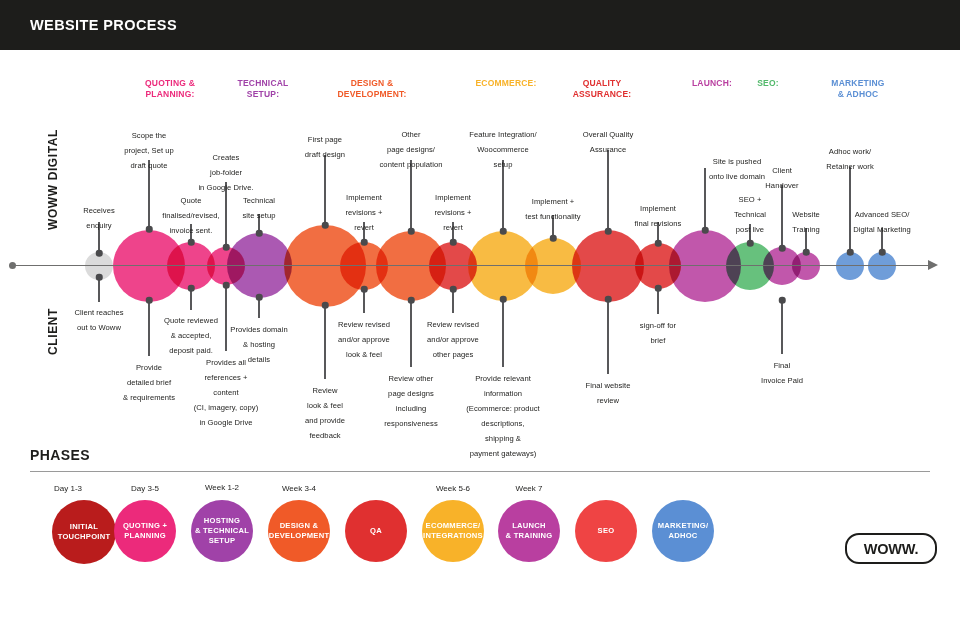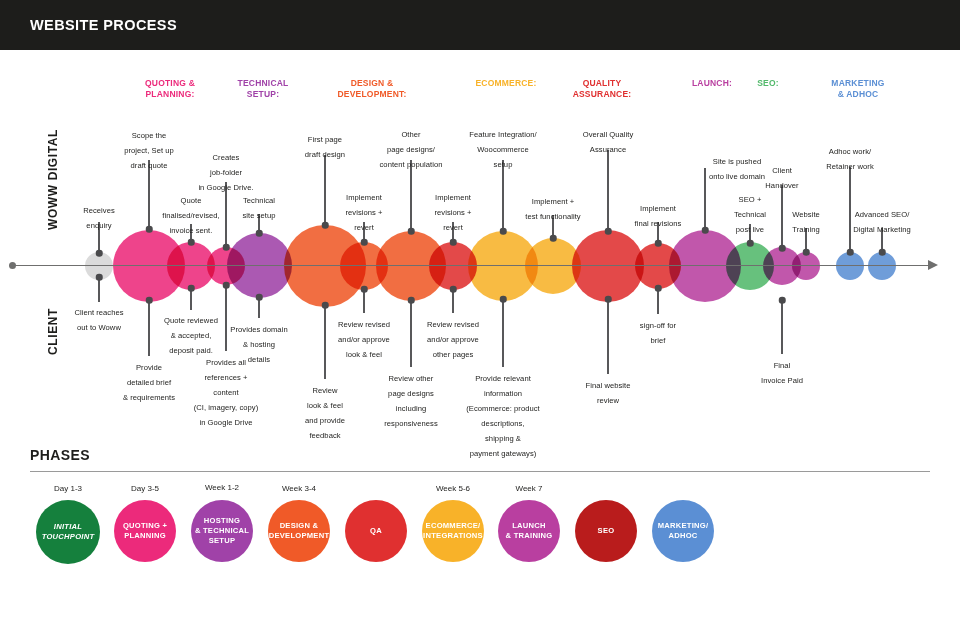--- a/index.html
+++ b/index.html
@@ -376,39 +376,42 @@
       <div class="stem" style="left: 781.3px; top: 300px; height: 54px;"></div>
       <div class="node" style="left: 782px; top: 300px;"></div>
       <div class="cap-note" style="left: 782px; top: 358px;">Final
 Invoice Paid</div>
     </div>
 
   <div class="phases-title">PHASES</div>
   <div class="phases-rule"></div>
   <div id="phases-layer">
       <div class="phase-week" style="left: 68px; top: 484px;">Day 1-3</div>
-      <div class="phase-circle" style="left: 68px; top: 500px; width: 64px; height: 64px; background: #15803d; color: rgb(255, 255, 255); font-style: italic;">INITIAL
+      <div class="phase-circle" style="left: 84px; top: 500px; width: 64px; height: 64px; background: #b91c1c; color: rgb(255, 255, 255);">INITIAL
 TOUCHPOINT</div>
       <div class="phase-week" style="left: 145px; top: 484px; text-align: right;">Day 3-5</div>
       <div class="phase-circle" style="left: 145px; top: 500px; width: 62px; height: 62px; background: rgb(236, 42, 123); color: rgb(255, 255, 255);">QUOTING +
 PLANNING</div>
       <div class="phase-week" style="left: 222px; top: 483px;">Week 1-2</div>
       <div class="phase-circle" style="left: 222px; top: 500px; width: 62px; height: 62px; background: rgb(160, 66, 168); color: rgb(255, 255, 255);">HOSTING
 &amp; TECHNICAL
 SETUP</div>
       <div class="phase-week" style="left: 299px; top: 484px;">Week 3-4</div>
       <div class="phase-circle" style="left: 299px; top: 500px; width: 62px; height: 62px; background: rgb(240, 90, 40); color: rgb(255, 255, 255);">DESIGN &amp;
 DEVELOPMENT</div>
       <div class="phase-week" style="left: 376px; top: 484px; margin-top: 44px;">Week 4</div>
       <div class="phase-circle" style="left: 376px; top: 500px; width: 62px; height: 62px; background: rgb(224, 48, 48); color: rgb(255, 255, 255);">QA</div>
       <div class="phase-week" style="left: 453px; top: 484px;">Week 5-6</div>
       <div class="phase-circle" style="left: 453px; top: 500px; width: 62px; height: 62px; background: rgb(248, 178, 41); color: rgb(255, 255, 255);">ECOMMERCE/
 INTEGRATIONS</div>
       <div class="phase-week" style="left: 529px; top: 484px;">Week 7</div>
       <div class="phase-circle" style="left: 529px; top: 500px; width: 62px; height: 62px; background: rgb(185, 63, 160); color: rgb(255, 255, 255);">LAUNCH
 &amp; TRAINING</div>
-      <div class="phase-circle" style="left: 606px; top: 500px; width: 62px; height: 62px; background: #b91c1c; color: rgb(255, 255, 255);">SEO</div>
+      <div class="phase-circle" style="left: 606px; top: 500px; width: 62px; height: 62px; background: #ef4444; color: rgb(255, 255, 255);">SEO</div>
       <div class="phase-circle" style="left: 683px; top: 500px; width: 62px; height: 62px; background: rgb(91, 143, 212); color: rgb(255, 255, 255);">MARKETING/
 ADHOC</div>
     </div>
 
+  <div class="logo">
+    <span class="logo-text">WOWW.</span>
+  </div>
 
 </div>
 
 </body></html>

